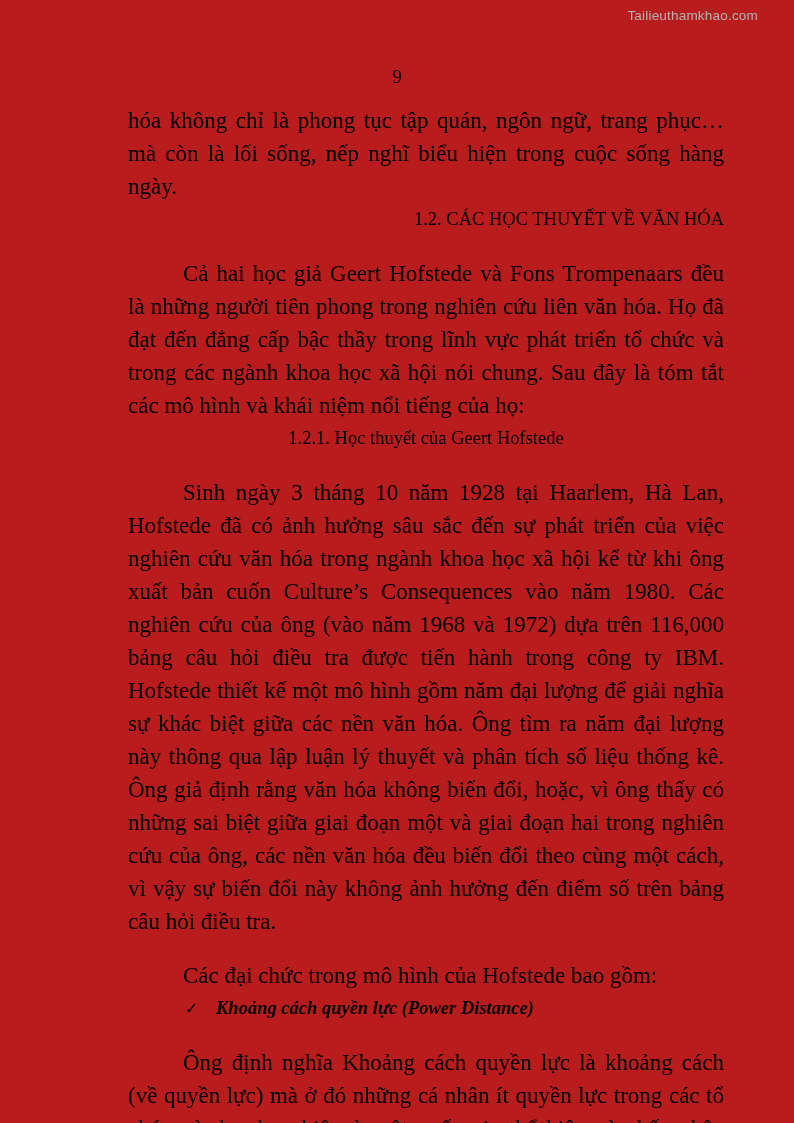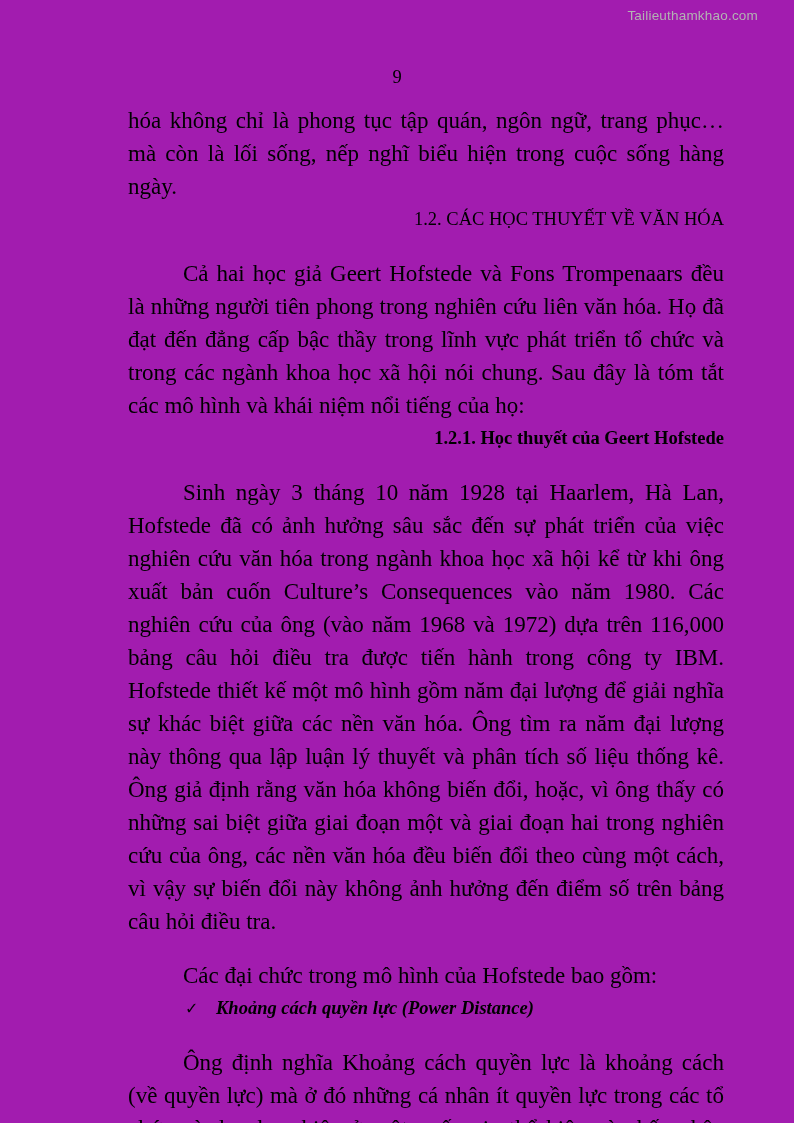--- a/index.html
+++ b/index.html
@@ -8,21 +8,21 @@
     background: #ffffff;
   }
   body {
     font-family: "Liberation Serif", "DejaVu Serif", serif;
     color: #000000;
   }
   .page {
     position: relative;
     width: 794px;
     height: 1123px;
-    background: #a21caf;
+    background: #b91c1c;
     overflow: hidden;
     box-sizing: border-box;
   }
   .watermark {
     position: absolute;
     top: 8px;
     right: 36px;
     font-family: "Liberation Sans", "DejaVu Sans", sans-serif;
     font-size: 13.5px;
     color: #b3b3b3;
@@ -63,22 +63,22 @@
     margin: 0;
     font-size: 18.5px;
     line-height: 33px;
     font-weight: normal;
     text-align: right;
   }
   .heading-sub {
     margin: 0;
     font-size: 18.5px;
     line-height: 33px;
-    font-weight: bold;
-    text-align: right;
+    font-weight: normal;
+    text-align: center;
   }
   .bullet-row {
     display: block;
     position: relative;
     font-size: 18.5px;
     line-height: 33px;
     padding-left: 88px;
   }
   .bullet-mark {
     position: absolute;

